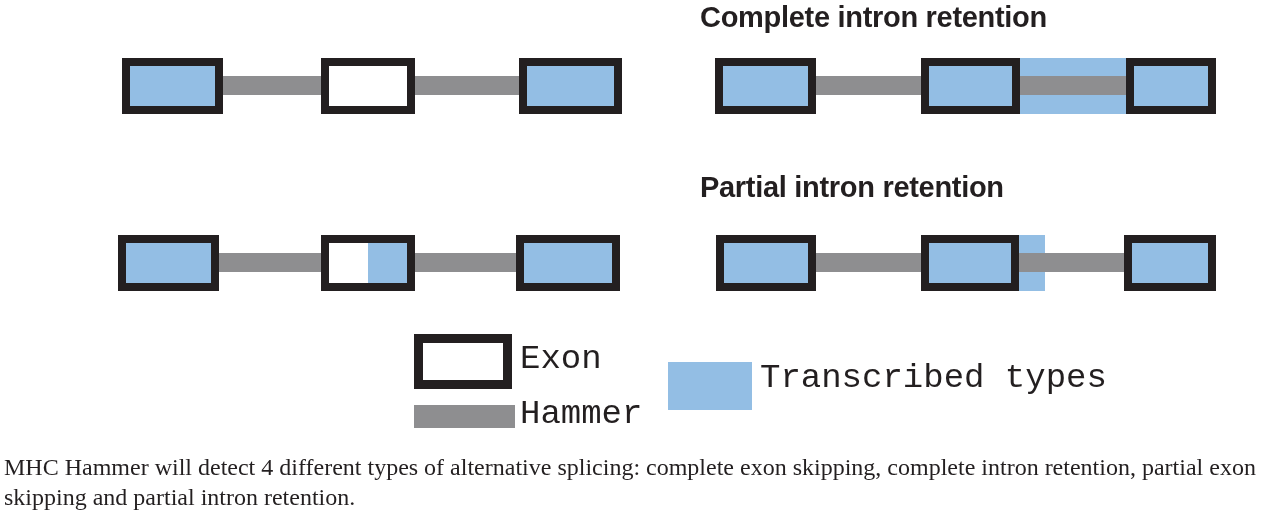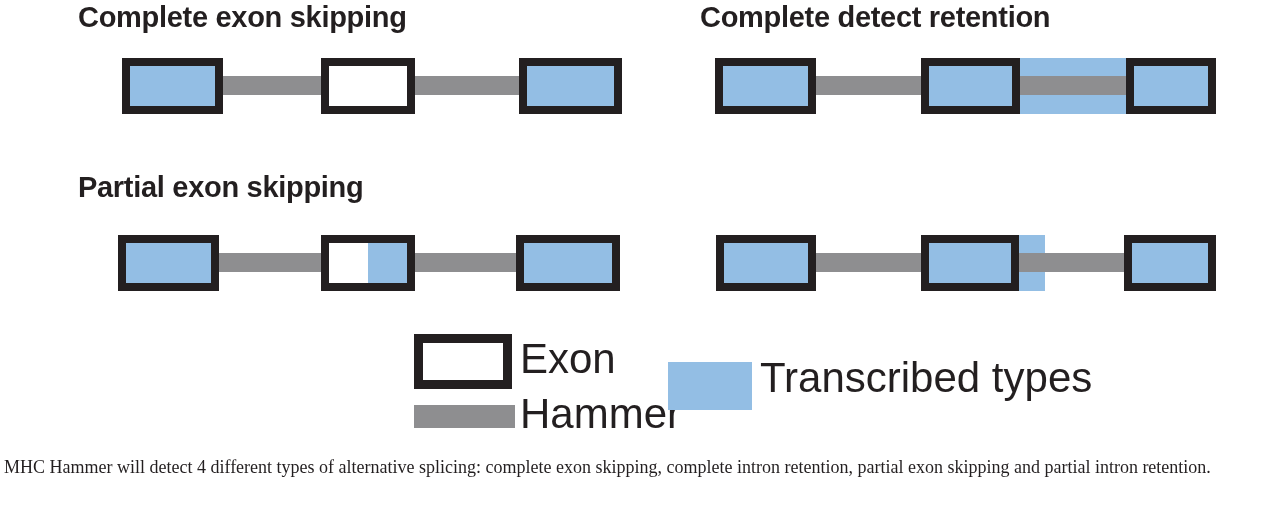--- a/index.html
+++ b/index.html
@@ -76,100 +76,99 @@
   .legend-intron-bar {
     position: absolute;
     background: #8e8e90;
   }
   .legend-transcribed-swatch {
     position: absolute;
     background: #93bee4;
   }
   .legend-label {
     position: absolute;
-    font-family: Liberation Sans, sans-serif;
+    font-family: Liberation Mono, monospace;
     font-weight: normal;
-    font-size: 42px;
+    font-size: 34px;
     line-height: 36px;
     color: #231f20;
     white-space: nowrap;
   }
 
   
   .caption {
     position: absolute;
     left: 4px;
     top: 452px;
     width: 1262px;
     font-family: "Liberation Serif", serif;
-    font-size: 18px;
+    font-size: 24px;
     line-height: 30px;
     color: #231f20;
     text-align: left;
   }
 </style>
 </head>
 <body>
 
 <div class="figure">
 
-  <div class="panel-title" style="left:78px; top:2px;">Complete exon skipping</div>
 
   <div class="track">
     <div class="intron-bar" style="left:213px; top:76px; width:118px;"></div>
     <div class="intron-bar" style="left:405px; top:76px; width:120px;"></div>
 
     <div class="exon-box" style="left:122px; top:58px; width:101px; height:56px;">
       <div class="exon-fill fill-blue" style="width:100%;"></div>
     </div>
     <div class="exon-box" style="left:321px; top:58px; width:94px; height:56px;">
       <div class="exon-fill fill-white" style="width:100%;"></div>
     </div>
     <div class="exon-box" style="left:519px; top:58px; width:103px; height:56px;">
       <div class="exon-fill fill-blue" style="width:100%;"></div>
     </div>
   </div>
 
-  <div class="panel-title" style="left:700px; top:2px;">Complete detect retention</div>
+  <div class="panel-title" style="left:700px; top:2px;">Complete intron retention</div>
 
   <div class="track">
     <div class="transcribed-band" style="left:1019px; top:58px; width:110px; height:56px;"></div>
 
     <div class="intron-bar" style="left:807px; top:76px; width:118px;"></div>
     <div class="intron-bar" style="left:1012px; top:76px; width:118px;"></div>
 
     <div class="exon-box" style="left:715px; top:58px; width:101px; height:56px;">
       <div class="exon-fill fill-blue" style="width:100%;"></div>
     </div>
     <div class="exon-box" style="left:921px; top:58px; width:99px; height:56px;">
       <div class="exon-fill fill-blue" style="width:100%;"></div>
     </div>
     <div class="exon-box" style="left:1126px; top:58px; width:90px; height:56px;">
       <div class="exon-fill fill-blue" style="width:100%;"></div>
     </div>
   </div>
 
-  <div class="panel-title" style="left:78px; top:172px;">Partial exon skipping</div>
 
   <div class="track">
     <div class="intron-bar" style="left:210px; top:253px; width:122px;"></div>
     <div class="intron-bar" style="left:405px; top:253px; width:118px;"></div>
 
     <div class="exon-box" style="left:118px; top:235px; width:101px; height:56px;">
       <div class="exon-fill fill-blue" style="width:100%;"></div>
     </div>
     <div class="exon-box" style="left:321px; top:235px; width:94px; height:56px;">
       <div class="exon-fill fill-white" style="width:50%;"></div>
       <div class="exon-fill fill-blue" style="width:50%;"></div>
     </div>
     <div class="exon-box" style="left:516px; top:235px; width:104px; height:56px;">
       <div class="exon-fill fill-blue" style="width:100%;"></div>
     </div>
   </div>
 
+  <div class="panel-title" style="left:700px; top:172px;">Partial intron retention</div>
 
   <div class="track">
     <div class="transcribed-band" style="left:1018px; top:235px; width:27px; height:56px;"></div>
 
     <div class="intron-bar" style="left:806px; top:253px; width:120px;"></div>
     <div class="intron-bar" style="left:1012px; top:253px; width:116px;"></div>
 
     <div class="exon-box" style="left:716px; top:235px; width:100px; height:56px;">
       <div class="exon-fill fill-blue" style="width:100%;"></div>
     </div>

